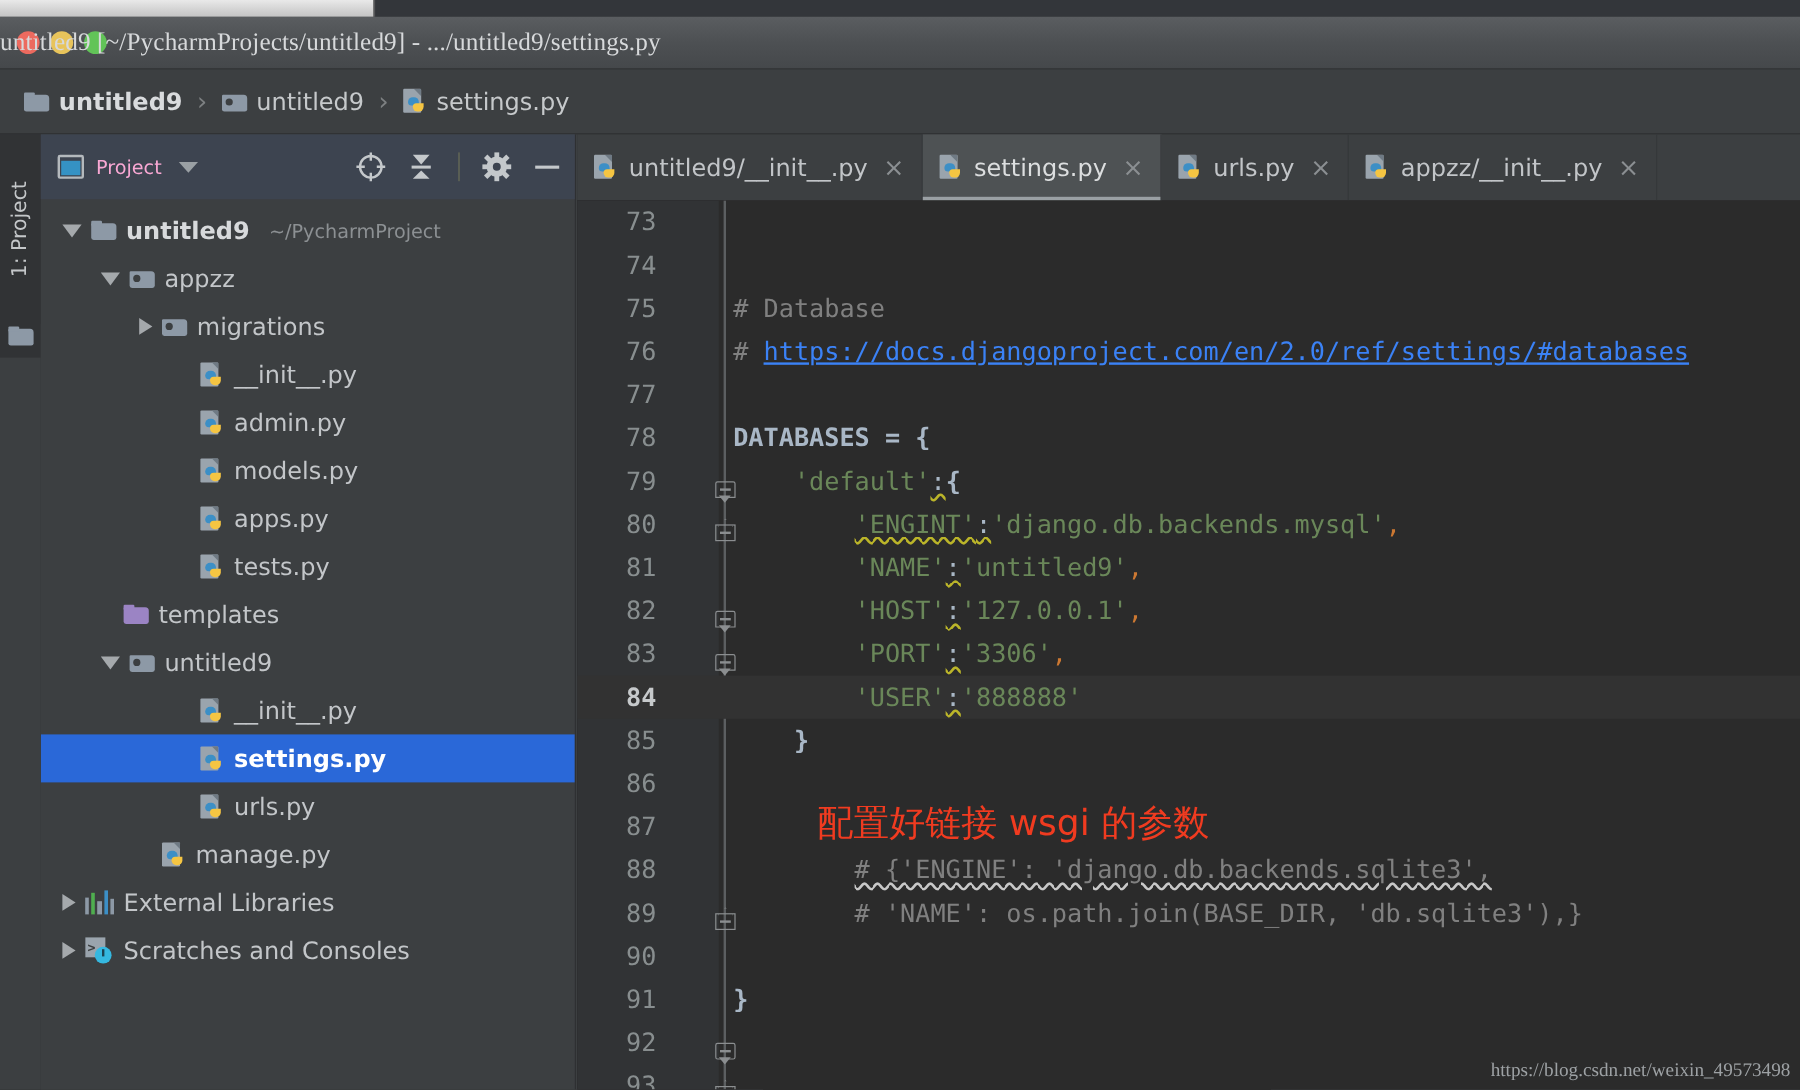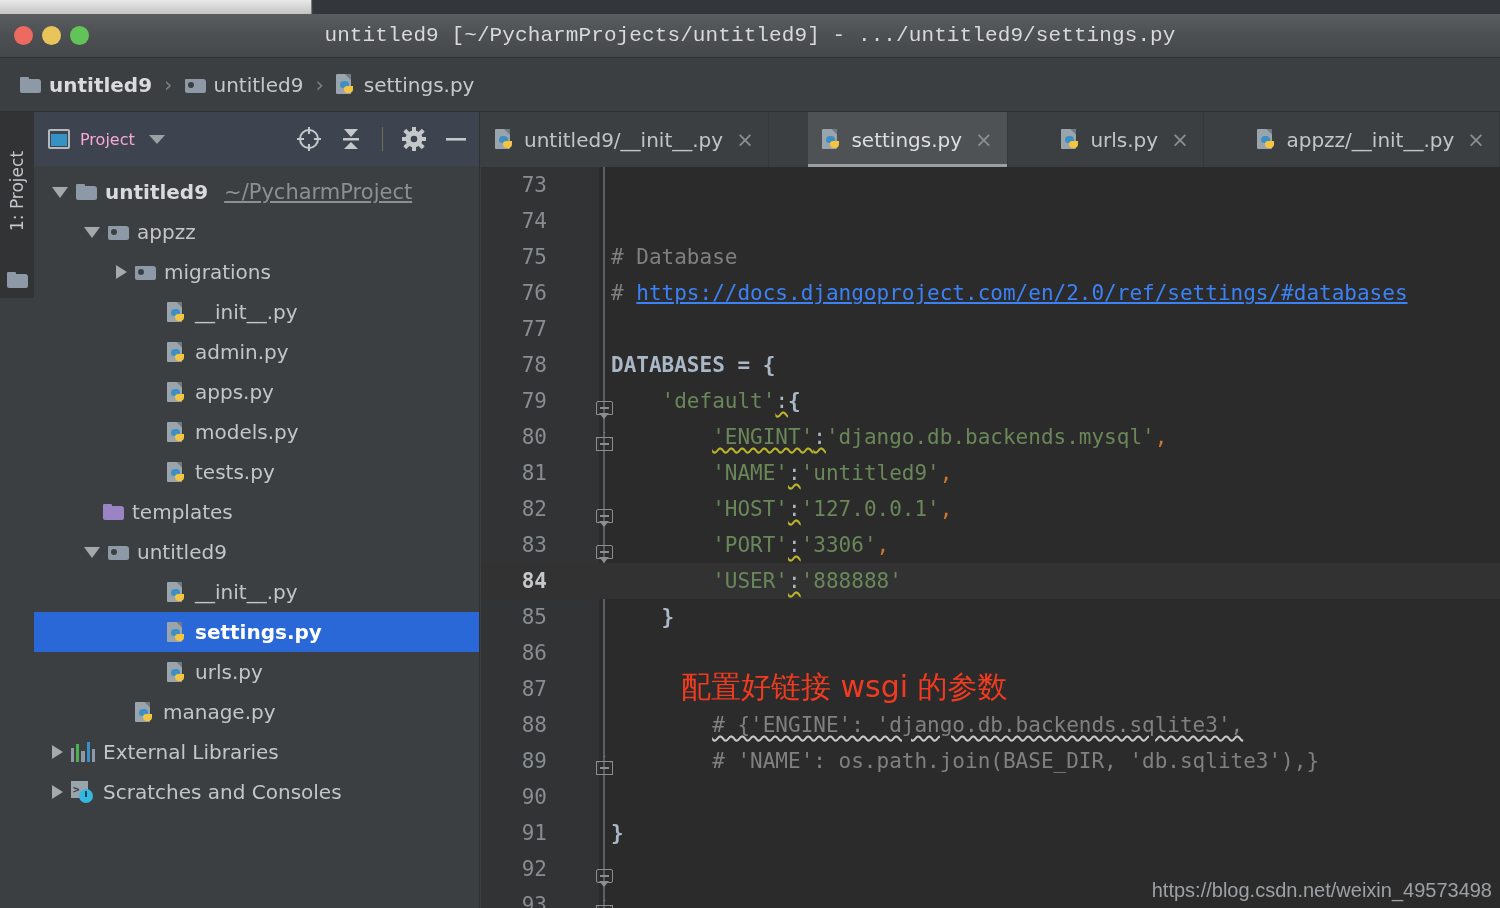--- a/index.html
+++ b/index.html
@@ -28,23 +28,23 @@
     background: linear-gradient(to bottom, #5a5d60 0%, #4d5053 50%, #45484b 100%);
     border-bottom: 1px solid #2f3133;
     display: flex; align-items: center;
   }
   .traffic { display: flex; gap: 9px; margin-left: 14px; }
   .light { width: 19px; height: 19px; border-radius: 50%; }
   .light.red    { background: #ec6a5f; }
   .light.yellow { background: #e8c45b; }
   .light.green  { background: #62c458; }
   .title-text {
-    position: absolute; left: 0; right: 0; text-align: center;
+    position: absolute; left: 0; right: 0; 
     font-size: 21px; color: #d7d9db; letter-spacing: .1px;
-    font-family: Liberation Mono, monospace;
+    font-family: Liberation Serif, serif;
   }
 
   
   .navbar {
     position: absolute; left: 0; top: 58px; width: 1500px; height: 54px;
     background: #3c3f41; display: flex; align-items: center;
     border-bottom: 1px solid #2e3032;
   }
   .crumbs { display: flex; align-items: center; margin-left: 16px; gap: 2px; }
   .crumb { display: flex; align-items: center; gap: 8px; padding: 2px 4px; }
@@ -166,21 +166,21 @@
 
   .tree { padding-top: 6px; overflow: hidden; height: 742px; }
   .row {
     display: flex; align-items: center; height: 40px; padding-left: 10px;
     gap: 8px; white-space: nowrap;
   }
   .row.selected { background: #2a68d8; }
   .row.selected .label { color: #ffffff; font-weight: bold; }
   .label { font-size: 20px; color: #c3c6c9; }
   .label.bold { font-weight: bold; color: #d8dadc; }
-  .sublabel { font-size: 21px; color: #8c9093; margin-left: 8px; text-decoration: underline; }
+  .sublabel { font-size: 16px; color: #8c9093; margin-left: 8px; }
   .arrow-r {
     width: 0; height: 0; border-top: 7px solid transparent;
     border-bottom: 7px solid transparent; border-left: 11px solid #a5a9ac;
     flex: none;
   }
   .arrow-d {
     width: 0; height: 0; border-left: 8px solid transparent;
     border-right: 8px solid transparent; border-top: 11px solid #a5a9ac;
     flex: none;
   }
@@ -208,21 +208,21 @@
     content:''; position:absolute; left:6px; top:2px; width:2px; height:6px;
     background:#1b4455;
   }
 
   
   .editor-area {
     position: absolute; left: 481px; top: 112px; width: 1019px; height: 796px;
     background: #2b2b2b;
   }
   .tabbar {
-    height: 55px; background: #3c3f41; display: flex; align-items: stretch; justify-content: space-between;
+    height: 55px; background: #3c3f41; display: flex; align-items: stretch;
   }
   .tab {
     display: flex; align-items: center; gap: 9px; padding: 0 14px;
     border-right: 1px solid #35383a; position: relative;
   }
   .tab.active { background: #4e5254; }
   .tab.active::after {
     content:''; position:absolute; left:0; right:0; bottom:0; height:3px;
     background: #9aa0a4;
   }
@@ -292,22 +292,22 @@
     background: none;
   }
   .fold .minus {
     position: absolute; left: 4px; top: 5.5px; width: 9px; height: 2px;
     background: #8b8e90;
   }
   .fold.plain .box { border-radius: 2px; }
 
   .watermark {
     position: absolute; right: 8px; bottom: 6px;
-    font-size: 20px; color: #9da1a4;
-    font-family: Liberation Sans, sans-serif;
+    font-size: 16px; color: #9da1a4;
+    font-family: Liberation Serif, serif;
   }
 </style>
 </head>
 <body>
 
 <div id="app">
 
   <div class="bg-window"></div>
   <div class="bg-window-right"></div>
 
@@ -475,32 +475,32 @@
         </div>
         <div class="row">
           <span class="ind" style="width: 96px;"></span>
           <span class="arrow-blank"></span>
           <span class="ico-py">
             <span class="page"></span>
             <span class="corner"></span>
             <span class="snake-b"></span>
             <span class="snake-y"></span>
           </span>
+          <span class="label">models.py</span>
+        </div>
+        <div class="row">
+          <span class="ind" style="width: 96px;"></span>
+          <span class="arrow-blank"></span>
+          <span class="ico-py">
+            <span class="page"></span>
+            <span class="corner"></span>
+            <span class="snake-b"></span>
+            <span class="snake-y"></span>
+          </span>
           <span class="label">apps.py</span>
-        </div>
-        <div class="row">
-          <span class="ind" style="width: 96px;"></span>
-          <span class="arrow-blank"></span>
-          <span class="ico-py">
-            <span class="page"></span>
-            <span class="corner"></span>
-            <span class="snake-b"></span>
-            <span class="snake-y"></span>
-          </span>
-          <span class="label">models.py</span>
         </div>
         <div class="row">
           <span class="ind" style="width: 96px;"></span>
           <span class="arrow-blank"></span>
           <span class="ico-py">
             <span class="page"></span>
             <span class="corner"></span>
             <span class="snake-b"></span>
             <span class="snake-y"></span>
           </span>

